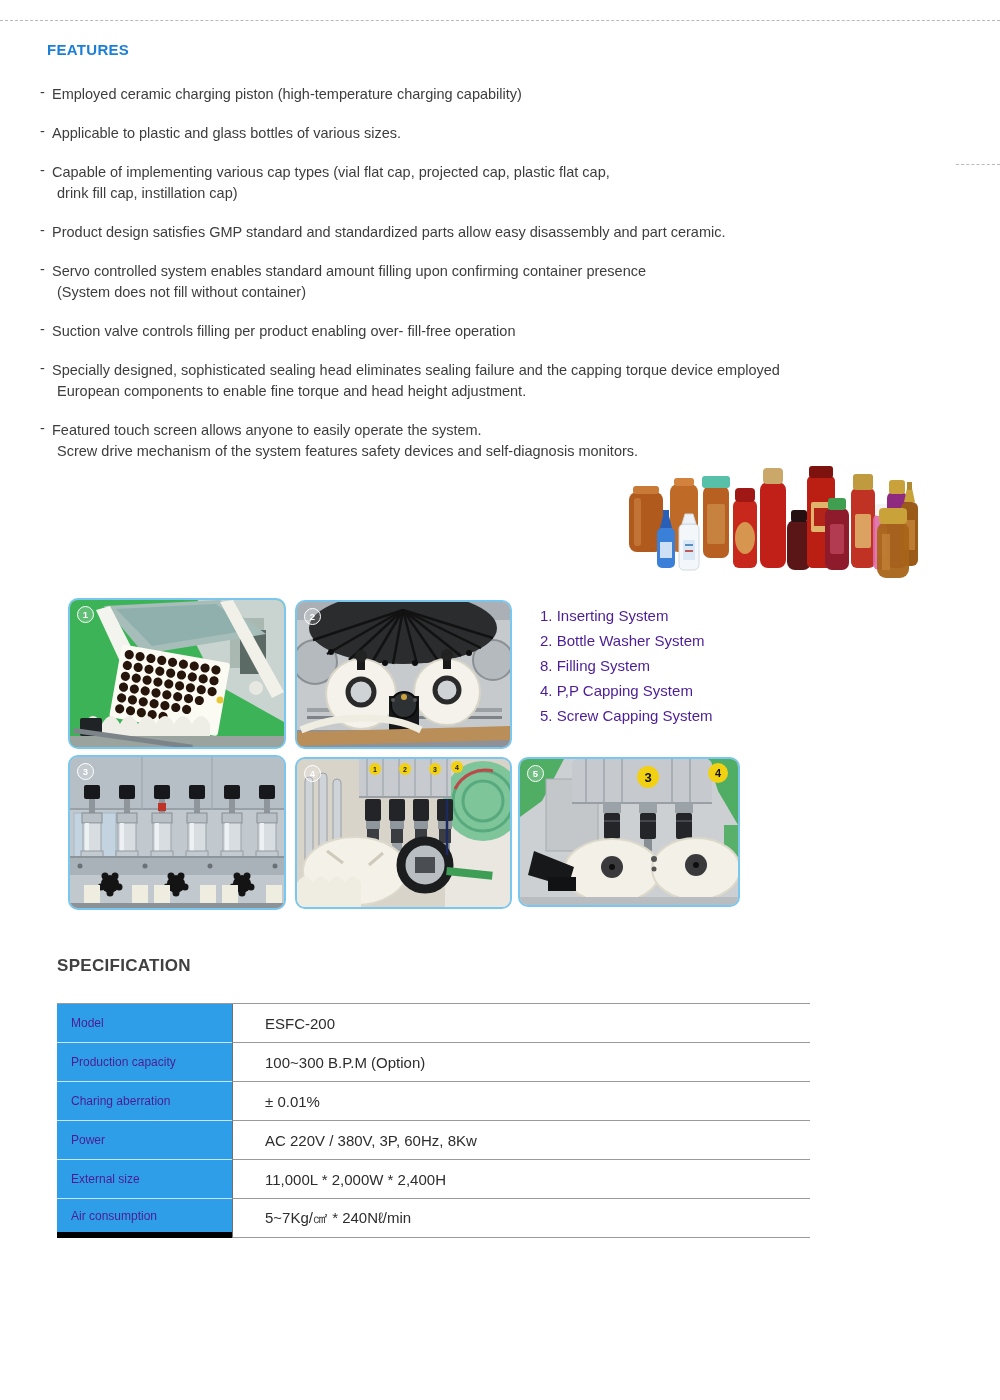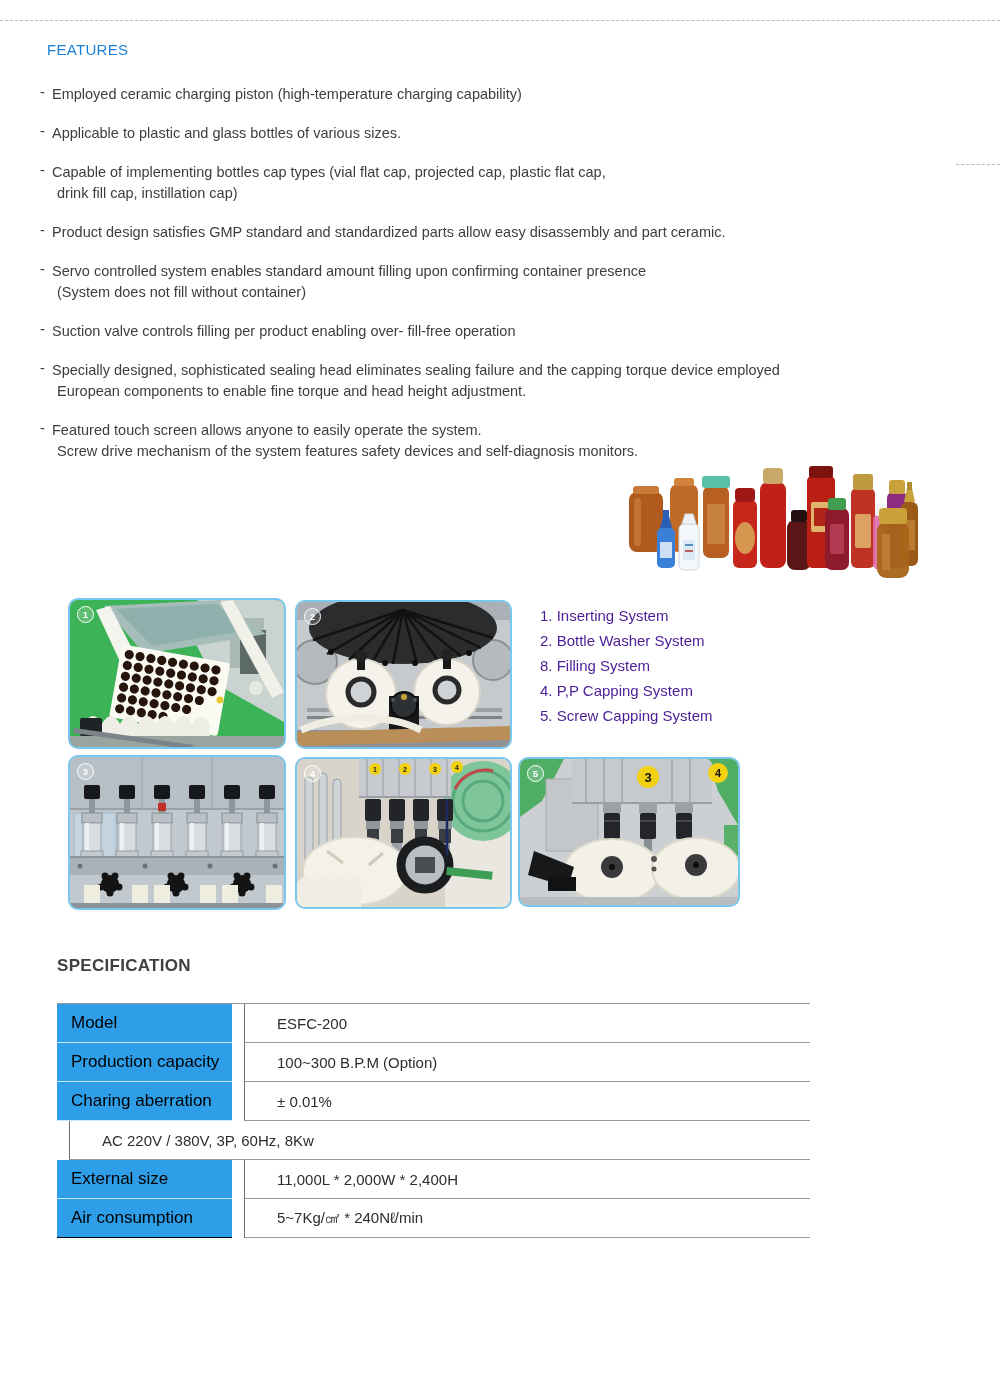--- a/index.html
+++ b/index.html
@@ -1,21 +1,21 @@
 <!DOCTYPE html>
 <html><head>
 <meta charset="utf-8">
 <style>
   html,body{margin:0;padding:0;background:#fff;}
   .page{position:relative;width:1000px;height:1400px;background:#ffffff;overflow:hidden;
         font-family:"Liberation Sans",sans-serif;color:#3d3d3d;}
   .crop-top{position:absolute;left:0;top:20px;width:1000px;border-top:1px dashed #b9b9b9;}
   .crop-right{position:absolute;right:0;top:164px;width:44px;border-top:1px dashed #b9b9b9;}
 
-  .features-title{position:absolute;left:47px;top:41px;margin:0;font-size:15px;font-weight:normal;
+  .features-title{position:absolute;left:47px;top:41px;margin:0;font-size:15px;font-weight:bold;
         color:#1b7fd6;letter-spacing:.3px;}
   .features{position:absolute;left:40px;top:84px;width:910px;}
   .feat{position:relative;padding-left:12px;margin-bottom:18px;font-size:14.5px;line-height:21px;color:#3d3d3d;}
   .feat .dash{position:absolute;left:0;top:-2px;color:#3d3d3d;}
   .feat .l2{padding-left:5px;}
 
   .bottles{position:absolute;left:615px;top:458px;width:305px;height:122px;}
 
   .photo{position:absolute;border:2px solid #79c6ee;border-radius:10px;overflow:hidden;background:#ccc;}
   .photo svg{display:block;}
@@ -28,25 +28,25 @@
   .p4{left:295px;top:757px;}
   .p5{left:518px;top:757px;}
 
   .systems{position:absolute;left:540px;top:603px;font-size:15px;color:#4c1d95;}
   .systems div{line-height:25px;}
 
   .spec-title{position:absolute;left:57px;top:956px;margin:0;font-size:17px;font-weight:bold;color:#404040;
         letter-spacing:.3px;}
   .spec-table{position:absolute;left:57px;top:1003px;width:753px;border-top:1px solid #9a9a9a;}
   .srow{display:flex;height:39px;}
-  .srow .lbl{width:175px;background:#2e9ee8;color:#000000;font-size:17px;display:flex;align-items:center;
+  .srow .lbl{width:175px;background:#2e9ee8;color:#4c1d95;font-size:12px;display:flex;align-items:center;
         padding-left:14px;box-sizing:border-box;border-bottom:1px solid rgba(255,255,255,.75);}
-  .srow:last-child .lbl{border-bottom:1px solid #000000;}
+  .srow:last-child .lbl{border-bottom:6px solid #000000;}
   .srow .val{flex:1;border-left:1px solid #6f6f6f;border-bottom:1px solid #9a9a9a;font-size:15px;color:#2d2d2d;
-        display:flex;align-items:center;padding-left:32px;box-sizing:border-box;background:#fff;margin-left:12px;}
+        display:flex;align-items:center;padding-left:32px;box-sizing:border-box;background:#fff;}
 </style>
 </head>
 <body>
 
 <div class="page">
   <div class="crop-top"></div>
   <div class="crop-right"></div>
 
   <h2 class="features-title">FEATURES</h2>
 
@@ -54,21 +54,21 @@
     <div class="feat">
       <span class="dash">-</span>
       <div>Employed ceramic charging piston (high-temperature charging capability)</div>
     </div>
     <div class="feat">
       <span class="dash">-</span>
       <div>Applicable to plastic and glass bottles of various sizes.</div>
     </div>
     <div class="feat">
       <span class="dash">-</span>
-      <div>Capable of implementing bottles cap types (vial flat cap, projected cap, plastic flat cap,</div>
+      <div>Capable of implementing various cap types (vial flat cap, projected cap, plastic flat cap,</div>
       <div class="l2">drink fill cap, instillation cap)</div>
     </div>
     <div class="feat">
       <span class="dash">-</span>
       <div>Product design satisfies GMP standard and standardized parts allow easy disassembly and part ceramic.</div>
     </div>
     <div class="feat">
       <span class="dash">-</span>
       <div>Servo controlled system enables standard amount filling upon confirming container presence</div>
       <div class="l2">(System does not fill without container)</div>
@@ -552,20 +552,21 @@
     </div>
     <div class="srow">
       <div class="lbl">Production capacity</div>
       <div class="val">100~300 B.P.M (Option)</div>
     </div>
     <div class="srow">
       <div class="lbl">Charing aberration</div>
       <div class="val">± 0.01%</div>
     </div>
     <div class="srow">
+      <div class="lbl">Power</div>
       <div class="val">AC 220V / 380V, 3P, 60Hz, 8Kw</div>
     </div>
     <div class="srow">
       <div class="lbl">External size</div>
       <div class="val">11,000L * 2,000W * 2,400H</div>
     </div>
     <div class="srow">
       <div class="lbl">Air consumption</div>
       <div class="val">5~7Kg/㎠ * 240Nℓ/min</div>
     </div>

